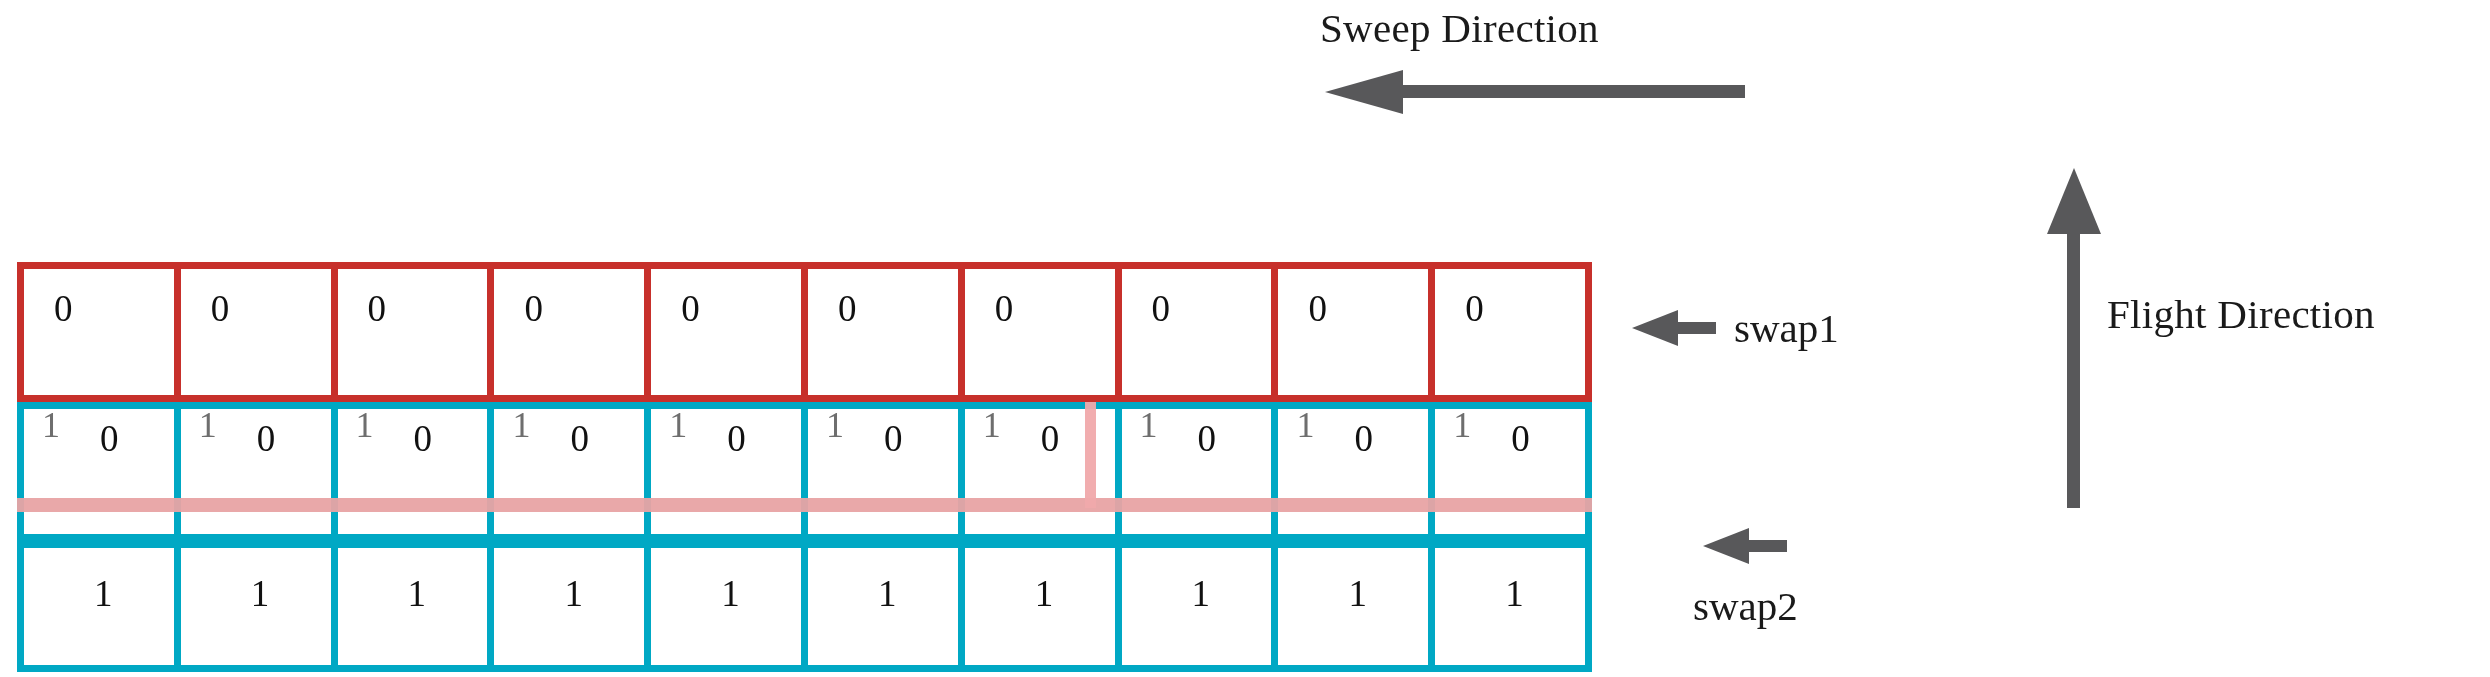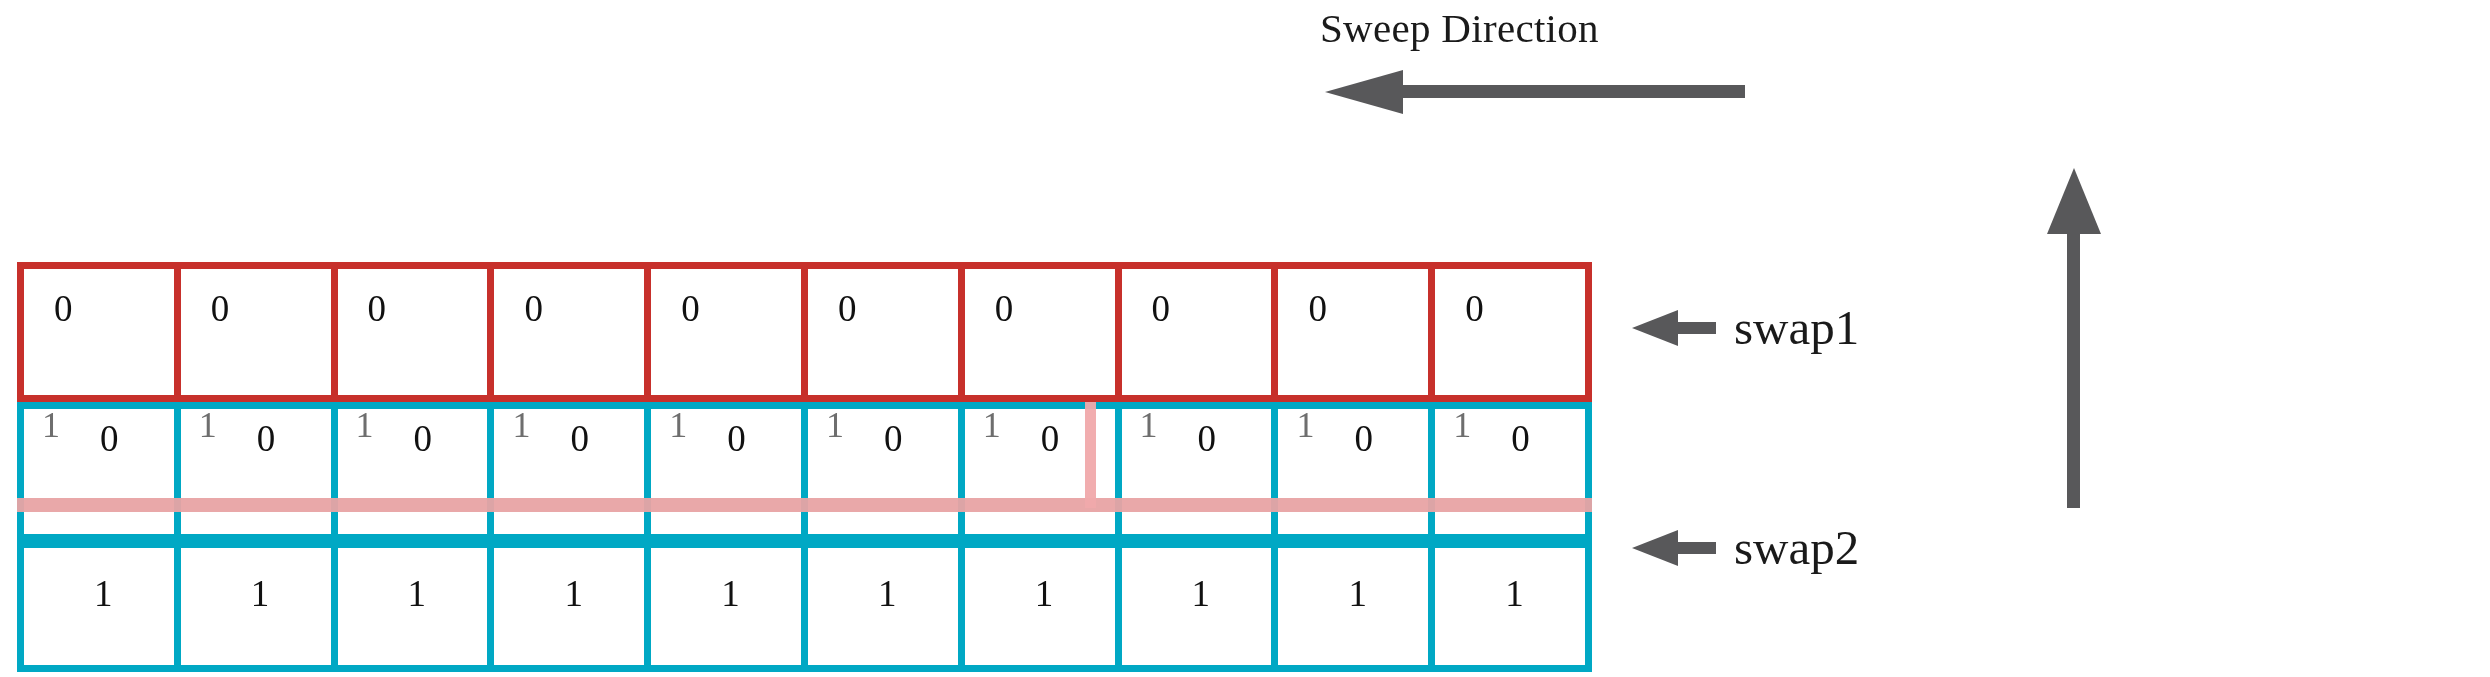--- a/index.html
+++ b/index.html
@@ -180,43 +180,44 @@
 
   
   .callout {
     position: absolute;
     display: flex;
     align-items: center;
     gap: 18px;
     white-space: nowrap;
   }
   .callout .arrow-ico { width: 84px; height: 40px; display: block; }
-  .callout .ctext { font-size: 49px; line-height: 44px; }
+  .callout .ctext { font-size: 41px; line-height: 44px; }
 
   #callout-swap1 { left: 1632px; top: 306px; }
-  #callout-swap2 { left: 1632px; top: 526px; }
+  #callout-swap2 { left: 1693px; top: 526px; flex-direction: column; }
 </style>
 </head>
 <body>
 
 <div class="canvas">
 
   <div id="sweep-group">
     <div id="sweep-label">Sweep Direction</div>
     <svg id="sweep-arrow" viewBox="0 0 420 46">
       <polygon points="0,23 78,1 78,45" fill="#58585a"></polygon>
       <rect x="72" y="16" width="348" height="13" fill="#58585a"></rect>
     </svg>
   </div>
 
   <div id="flight-group">
     <svg id="flight-arrow" viewBox="0 0 70 340">
       <polygon points="29,0 56,66 2,66" fill="#58585a"></polygon>
       <rect x="22" y="58" width="13" height="282" fill="#58585a"></rect>
     </svg>
+    <div id="flight-label">Flight Direction</div>
   </div>
 
   <div id="grid-red" class="grid">
       <div class="cell">
         <span class="val-red">0</span>
       </div>
       <div class="cell">
         <span class="val-red">0</span>
       </div>
       <div class="cell">

